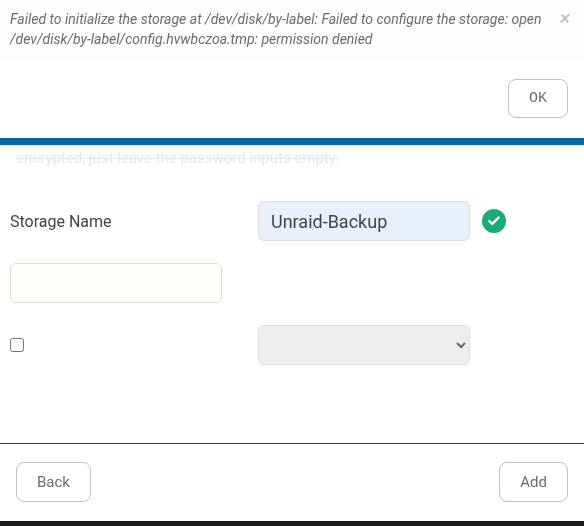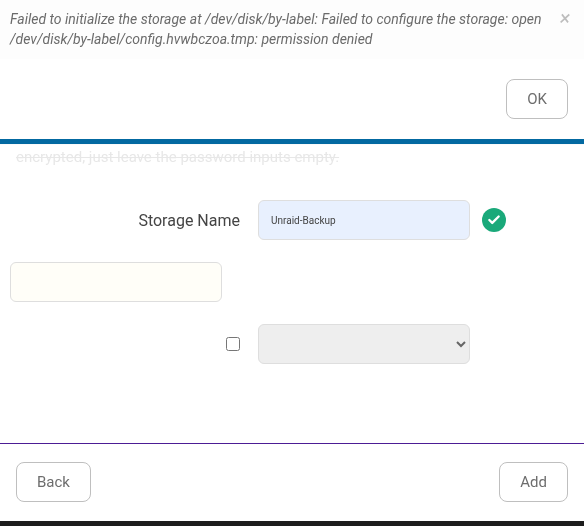--- a/index.html
+++ b/index.html
@@ -33,22 +33,23 @@
     line-height: 1;
     color: #bdbdbd;
     cursor: pointer;
     padding: 2px 4px;
   }
 
   
   .ok-row {
     padding: 20px 16px 20px 16px;
     text-align: right;
-    border-bottom: 5px solid #0369a1;
+    border-bottom: 7px solid #0369a1;
     box-shadow: 0 1px 0 rgba(0,0,0,0.02);
+    font-family: Liberation Mono, monospace;
   }
   .btn {
     display: inline-block;
     border: 1px solid #bfbfbf;
     background: #ffffff;
     color: #6d6d6d;
     font-size: 15px;
     padding: 10px 20px;
     border-radius: 8px;
     cursor: pointer;
@@ -79,38 +80,38 @@
     align-items: center;
     margin-bottom: 22px;
   }
   .row .lbl {
     width: 230px;
     text-align: right;
     padding-right: 18px;
     font-size: 16px;
     color: #444;
     display: flex;
-    justify-content: flex-end;
+    justify-content: flex-start;
     align-items: center;
     gap: 8px;
   }
   .row .ctrl {
     display: flex;
     align-items: center;
     gap: 12px;
   }
 
   input[type=text], input[type=password], select {
     width: 212px;
     height: 40px;
     box-sizing: border-box;
     border: 1px solid #dedede;
     border-radius: 6px;
     padding: 0 12px;
-    font-size: 10px;
+    font-size: 18px;
     color: #444;
     font-family: inherit;
     background: #fff;
   }
   input.storage-name {
     background: #e8f0fe;
   }
   input[type=password] {
     background: #fffef8;
   }

